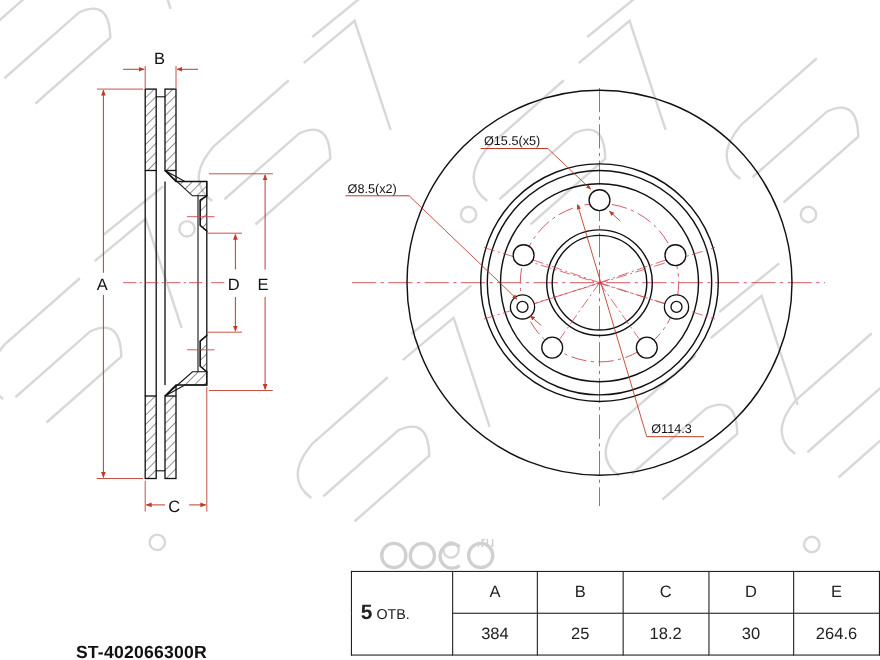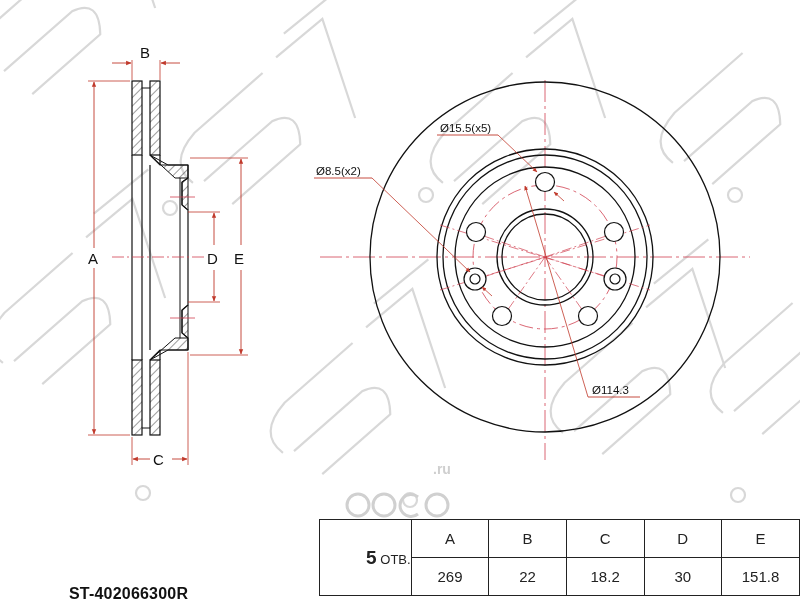--- a/index.html
+++ b/index.html
@@ -2,24 +2,24 @@
 <html><head>
   <meta charset="utf-8">
   <style>
     html, body { margin: 0; padding: 0; background: #ffffff; }
     body { width: 800px; height: 600px; position: relative; overflow: hidden; font-family: "Liberation Sans", sans-serif; }
     #drawing { position: absolute; left: 0; top: 0; width: 800px; height: 600px; }
     .lbl { font-family: "Liberation Sans", sans-serif; fill: #111; }
     .part-number { position: absolute; left: 69px; top: 549px; font-size: 16px; font-weight: bold; color: #111; letter-spacing: 0.2px; margin-top: 36px; }
     .spec-table { position: absolute; left: 319px; top: 519px; border-collapse: collapse; font-size: 15px; color: #222; background: transparent; }
     .spec-table td { border: 1.4px solid #222; text-align: center; height: 37px; padding: 0; }
-    .spec-table td.holes { width: 84px; font-size: 13px; text-align: right; padding-left: 8px; }
+    .spec-table td.holes { width: 84px; font-size: 13px; text-align: left; padding-left: 8px; }
     .spec-table td.holes .num { font-size: 19px; font-weight: bold; }
     .spec-table td.col { width: 78px; }
-    .watermark-ru { position: absolute; left: 433px; top: 461px; font-size: 14px; color: #cfcfcf; font-weight: bold; }
+    .watermark-ru { position: absolute; left: 433px; top: 484px; font-size: 14px; color: #cfcfcf; }
   </style>
 </head>
 <body>
 
 <svg id="drawing" viewBox="0 0 800 600" xmlns="http://www.w3.org/2000/svg">
   <defs>
     <pattern id="hatch" width="6" height="6" patternUnits="userSpaceOnUse" patternTransform="rotate(45)">
       <line x1="0" y1="0" x2="0" y2="6" stroke="#222" stroke-width="0.9"></line>
     </pattern>
     <marker id="arr" viewBox="0 0 10 10" refX="9" refY="5" markerWidth="6" markerHeight="6" orient="auto-start-reverse">
@@ -194,20 +194,20 @@
       <span class="num">5</span>
       <span>ОТВ.</span>
     </td>
     <td class="col">A</td>
     <td class="col">B</td>
     <td class="col">C</td>
     <td class="col">D</td>
     <td class="col">E</td>
   </tr>
   <tr>
-    <td class="col">269</td>
-    <td class="col">22</td>
+    <td class="col">384</td>
+    <td class="col">25</td>
     <td class="col">18.2</td>
     <td class="col">30</td>
-    <td class="col">151.8</td>
+    <td class="col">264.6</td>
   </tr>
 </tbody>
   </table>
 
 </body></html>

